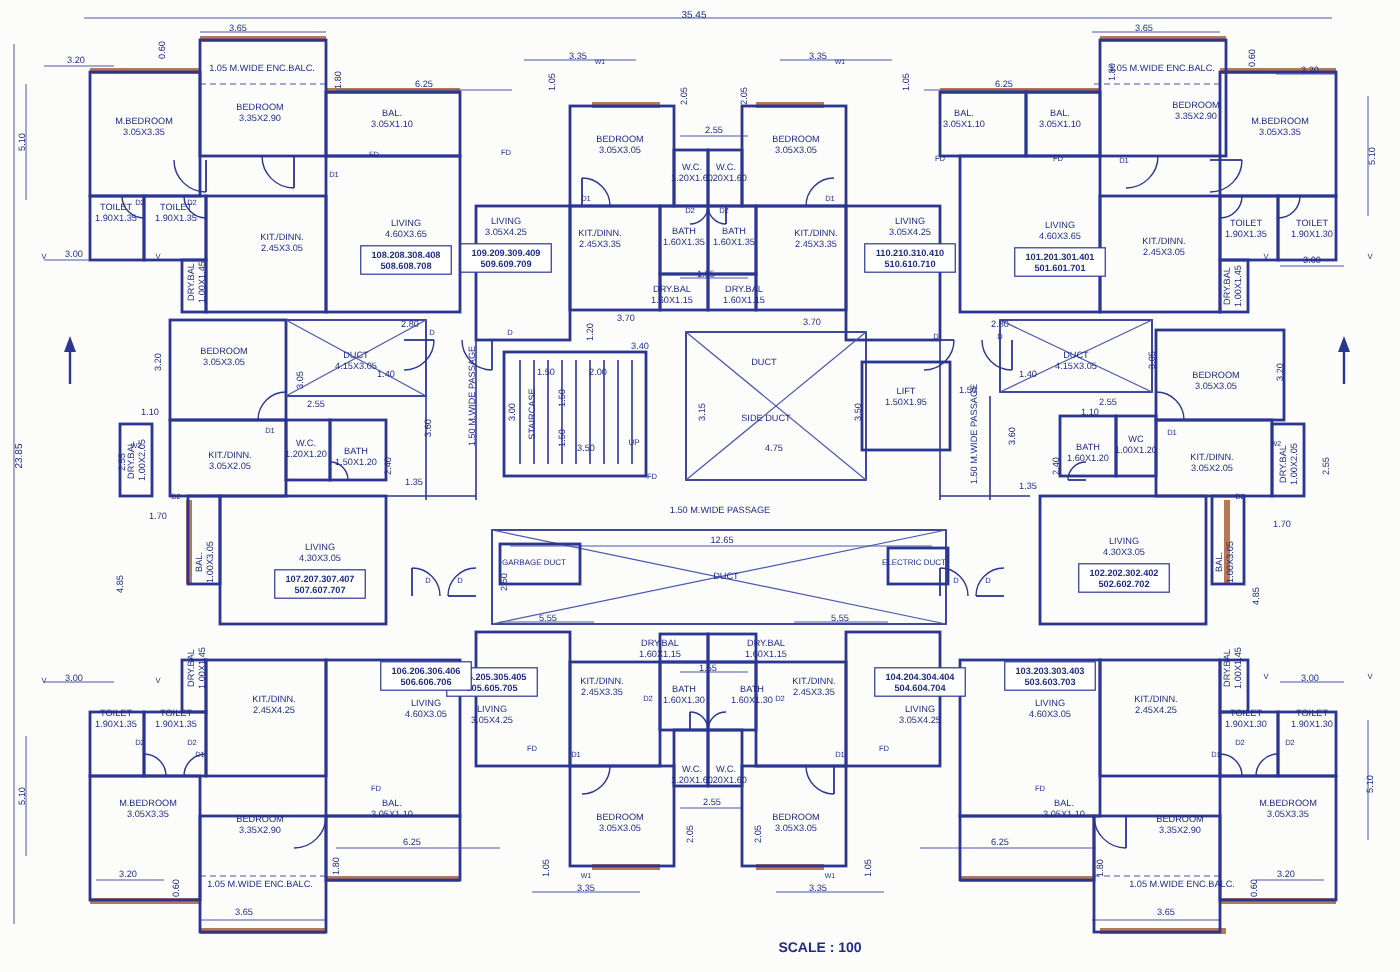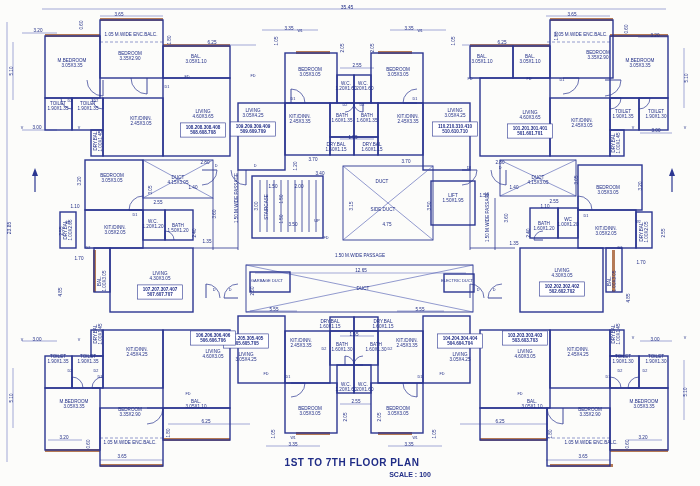--- a/index.html
+++ b/index.html
@@ -500,15 +500,14 @@
         <text x="633" y="338" fill="#1f2c86" font-size="3.8" text-anchor="middle" font-family="&quot;Liberation Sans&quot;, sans-serif" font-weight="normal"><tspan x="633" y="339.33">V</tspan></text>
         <text x="685" y="338" fill="#1f2c86" font-size="3.8" text-anchor="middle" font-family="&quot;Liberation Sans&quot;, sans-serif" font-weight="normal"><tspan x="685" y="339.33">V</tspan></text>
         <text x="300" y="31" fill="#1f2c86" font-size="3.5" text-anchor="middle" font-family="&quot;Liberation Sans&quot;, sans-serif" font-weight="normal"><tspan x="300" y="32.225">W1</tspan></text>
         <text x="420" y="31" fill="#1f2c86" font-size="3.5" text-anchor="middle" font-family="&quot;Liberation Sans&quot;, sans-serif" font-weight="normal"><tspan x="420" y="32.225">W1</tspan></text>
         <text x="293" y="438" fill="#1f2c86" font-size="3.5" text-anchor="middle" font-family="&quot;Liberation Sans&quot;, sans-serif" font-weight="normal"><tspan x="293" y="439.225">W1</tspan></text>
         <text x="415" y="438" fill="#1f2c86" font-size="3.5" text-anchor="middle" font-family="&quot;Liberation Sans&quot;, sans-serif" font-weight="normal"><tspan x="415" y="439.225">W1</tspan></text>
         <text x="68" y="223" fill="#1f2c86" font-size="3.5" text-anchor="middle" font-family="&quot;Liberation Sans&quot;, sans-serif" font-weight="normal"><tspan x="68" y="224.225">W2</tspan></text>
         <text x="638" y="222" fill="#1f2c86" font-size="3.5" text-anchor="middle" font-family="&quot;Liberation Sans&quot;, sans-serif" font-weight="normal"><tspan x="638" y="223.225">W2</tspan></text>
       </g>
     </svg>
-  <div class="title-text">1ST TO 7TH FLOOR PLAN</div>
   <div class="scale-text">SCALE : 100</div>
 </div>
 
 </body></html>

